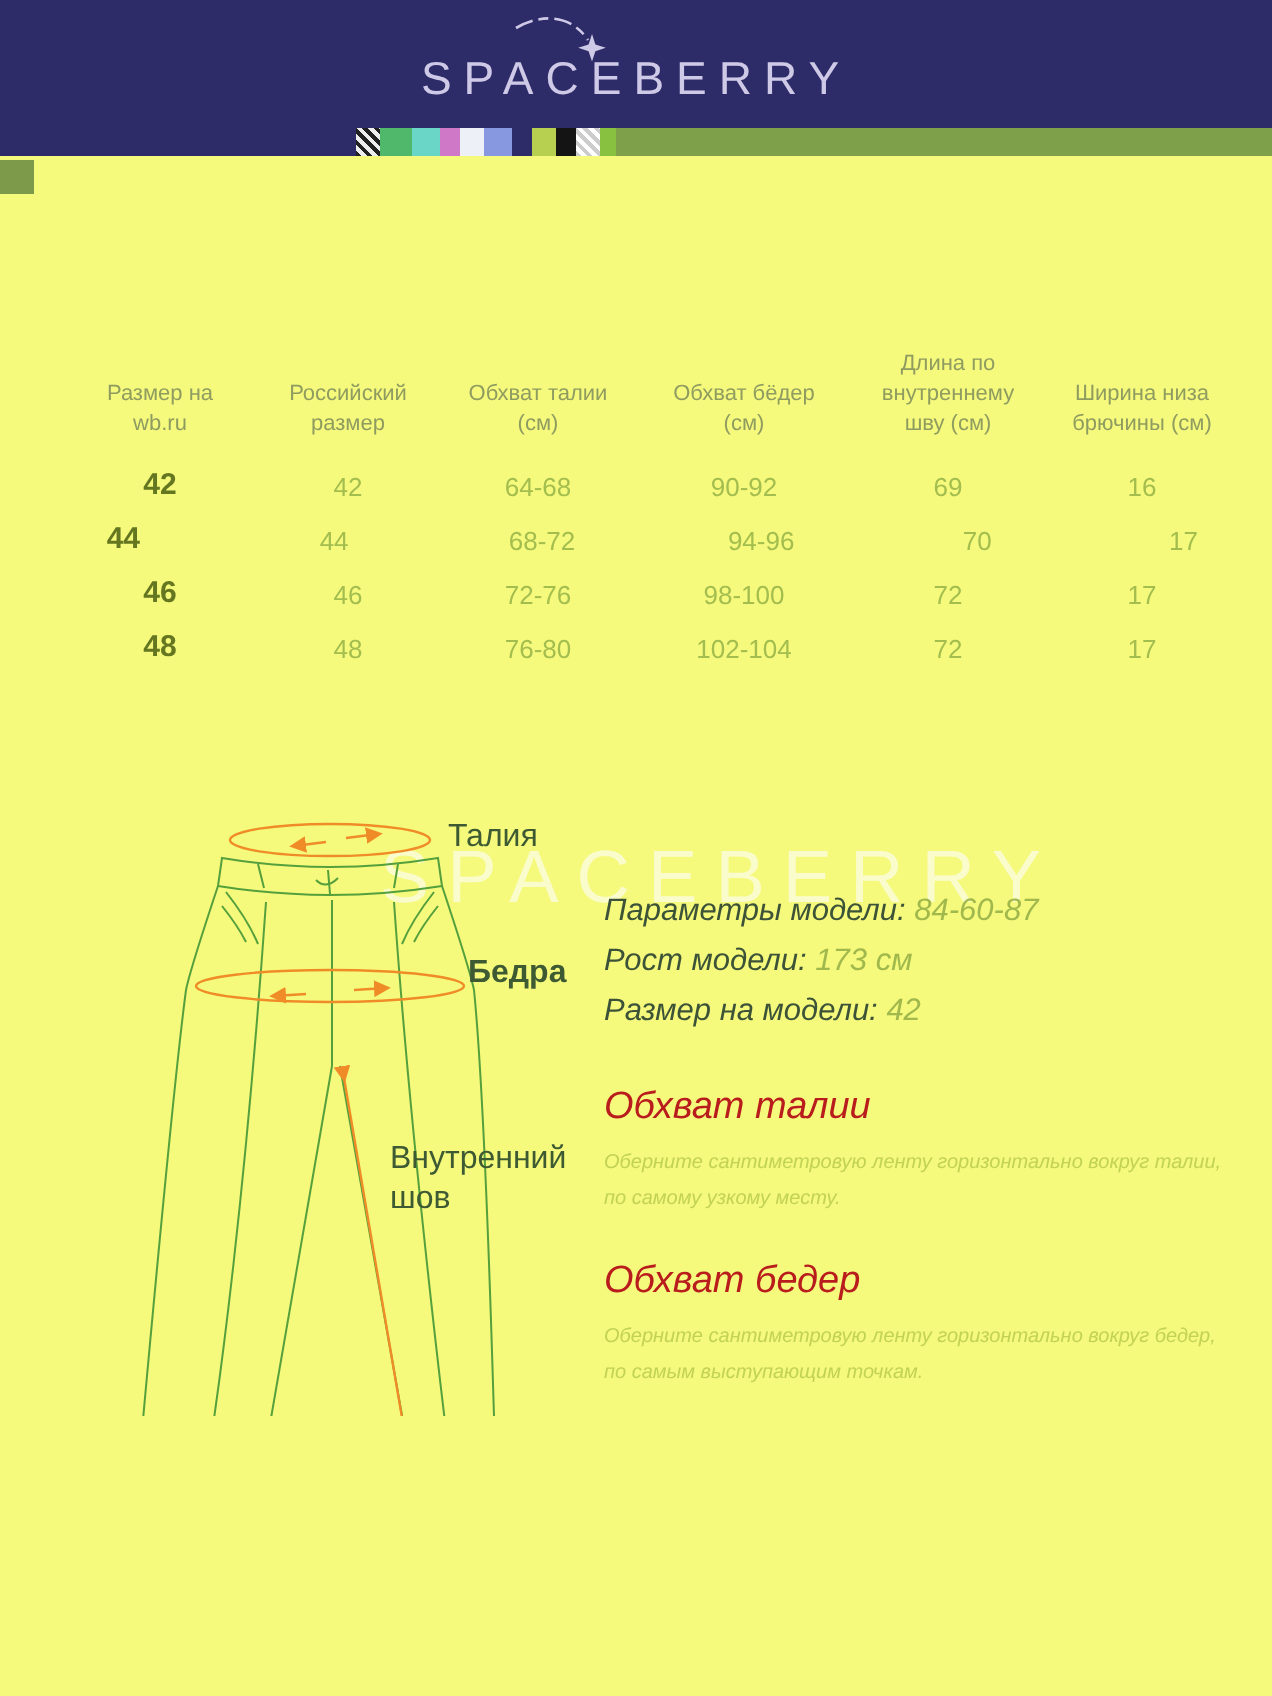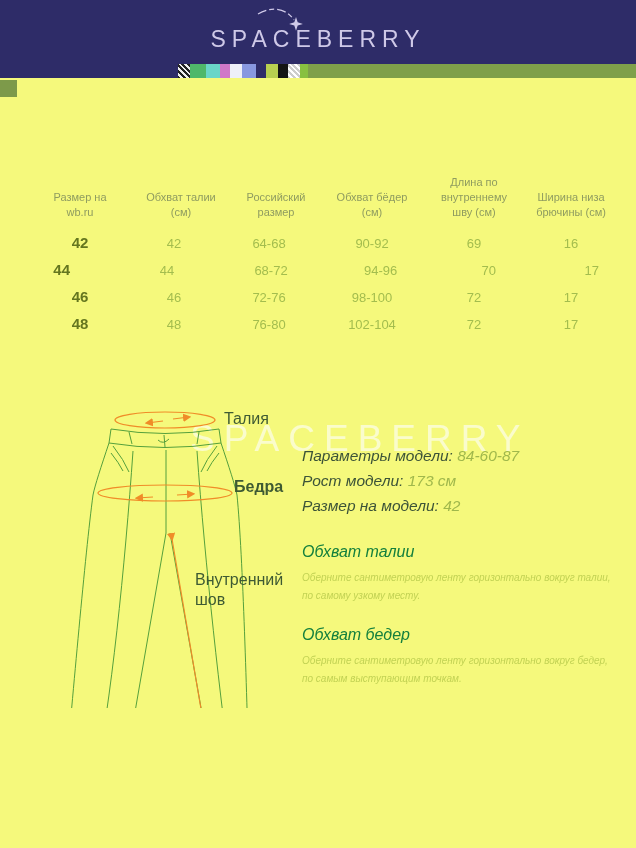--- a/index.html
+++ b/index.html
@@ -55,21 +55,21 @@
   .lbl-inseam{left:195px;top:570px;width:95px;line-height:20px;}
   .lbl-hem{left:88px;top:808px;font-size:15px;}
 
   
   .info{position:absolute;left:302px;top:443px;width:315px;font-style:italic;}
   .model-line{font-size:15.5px;line-height:25px;}
   .model-line .lab{color:#3c5338;}
   .model-line .val{color:#a0b84c;}
   .guide{margin-top:25px;}
   .guide-sec{margin-bottom:21px;}
-  .guide-sec h3{margin:3px 0 8px 0;font-size:16px;font-weight:500;color:#15803d;}
+  .guide-sec h3{margin:3px 0 8px 0;font-size:19px;font-weight:500;color:#b91c1c;}
   .guide-sec p{margin:0;font-size:10px;line-height:18px;color:#c2d254;}
 </style>
 </head>
 <body>
 
 <div class="page">
 
   <div class="navband">
     <svg class="comet" width="50" height="28" viewBox="0 0 50 28">
       <path d="M2,9 C16,1 30,3 38,15" fill="none" stroke="#cfc9e8" stroke-width="1.3" stroke-dasharray="9 3 5 3"></path>
@@ -91,22 +91,22 @@
       <span class="g9"></span>
         <span class="g10"></span>
         <span class="g11"></span>
     </div>
     <div class="seg-olive"></div>
   </div>
   <div class="olive-square"></div>
 
   <div class="thead">
     <div class="th c1">Размер на wb.ru</div>
+    <div class="th c2">Российский размер</div>
     <div class="th c3">Обхват талии (см)</div>
-    <div class="th c2">Российский размер</div>
     <div class="th c4">Обхват бёдер (см)</div>
     <div class="th c5">Длина по внутреннему шву (см)</div>
     <div class="th c6">Ширина низа брючины (см)</div>
   </div>
 
   <div class="trow r0">
     <div class="td c1 strong">42</div>
     <div class="td c2">42</div>
     <div class="td c3">64-68</div>
     <div class="td c4">90-92</div>

